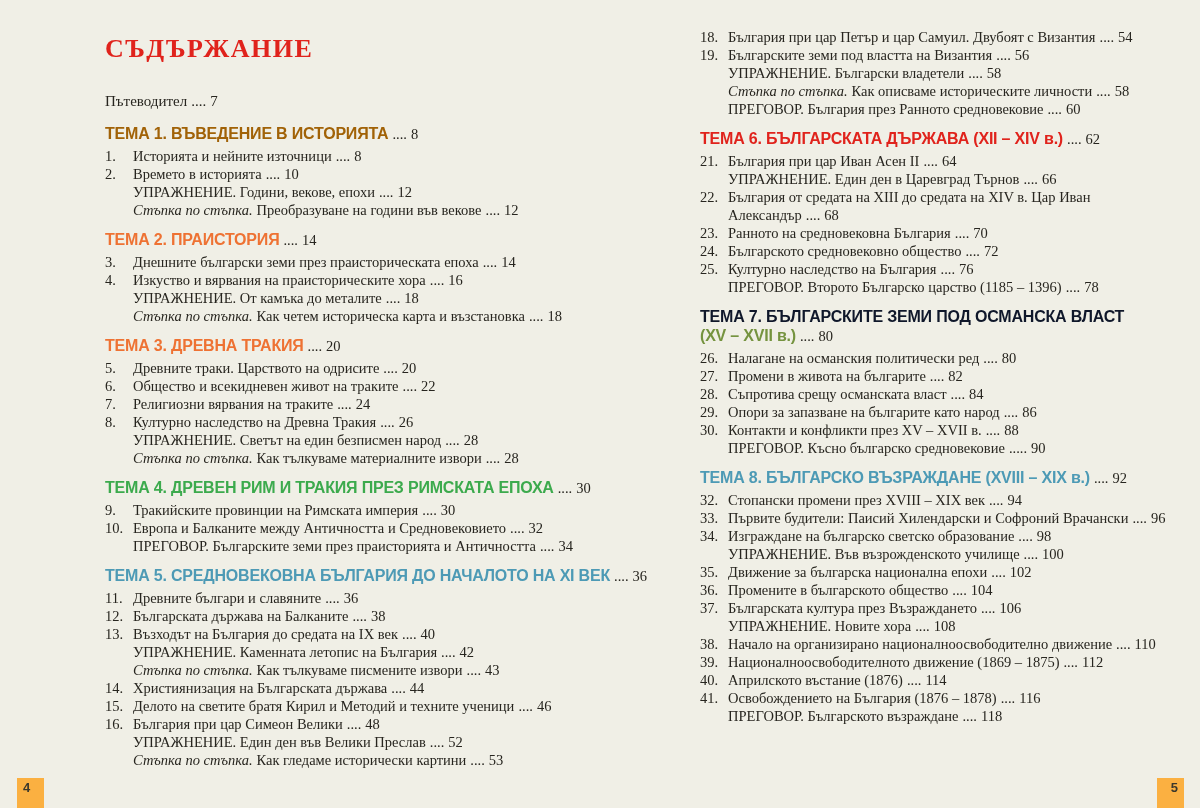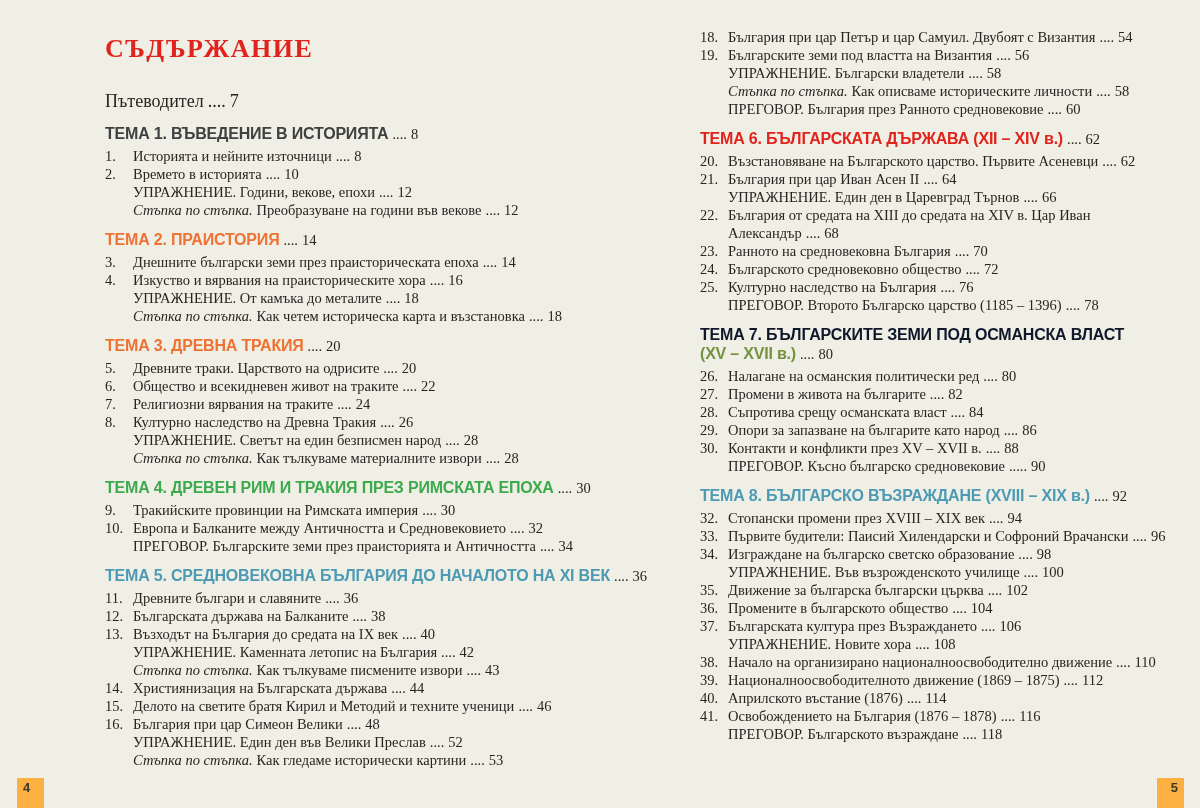--- a/index.html
+++ b/index.html
@@ -12,21 +12,21 @@
   }
   .col { position:absolute; top:34px; }
   .col-left  { left:105px; width:548px; }
   .col-right { left:700px; width:478px; top:28px; }
 
   .contents-title {
     font-family:"Liberation Serif", serif;
     font-weight:bold; font-size:26px; letter-spacing:1.5px;
     margin:0 0 28px 0;
   }
-  .intro-row { margin-bottom:14px; font-size:18px; line-height:18px; }
+  .intro-row { margin-bottom:14px; font-size:15px; line-height:18px; }
 
   .tema-section { margin-top:11px; }
   #sections-right > .tema-section:first-child { margin-top:0; }
 
   .tema-header {
     font-family:"Liberation Sans", sans-serif;
     font-weight:bold; font-size:16px; line-height:19px;
     letter-spacing:-0.2px; margin:0 0 3px 0;
   }
   .tema-header .leader, .tema-header .pg {
@@ -52,21 +52,21 @@
 
 <div class="spread" style="background: rgb(240, 239, 230); color: rgb(39, 37, 31);">
 
   <div class="col col-left">
     <h1 class="contents-title" style="color: rgb(224, 35, 28);">СЪДЪРЖАНИЕ</h1>
     <div class="intro-row">
       <span>Пътеводител</span><span class="leader">....</span><span>7</span>
     </div>
     <div id="sections-left">
         <div class="tema-section">
-          <div class="tema-header"><span class="tema-title" style="color: #404040;">ТЕМА 1. ВЪВЕДЕНИЕ В ИСТОРИЯТА</span><span class="leader">....</span><span class="pg">8</span></div>
+          <div class="tema-header"><span class="tema-title" style="color: #a16207;">ТЕМА 1. ВЪВЕДЕНИЕ В ИСТОРИЯТА</span><span class="leader">....</span><span class="pg">8</span></div>
           <div class="toc-row"><span class="num">1.</span><span class="txt">Историята и нейните източници</span><span class="leader">....</span><span class="pg">8</span></div>
           <div class="toc-row"><span class="num">2.</span><span class="txt">Времето в историята</span><span class="leader">....</span><span class="pg">10</span></div>
           <div class="toc-row"><span class="txt">УПРАЖНЕНИЕ. Години, векове, епохи</span><span class="leader">....</span><span class="pg">12</span></div>
           <div class="toc-row"><span class="lead-italic">Стъпка по стъпка.</span><span class="txt">Преобразуване на години във векове</span><span class="leader">....</span><span class="pg">12</span></div>
         </div>
         <div class="tema-section">
           <div class="tema-header"><span class="tema-title" style="color: rgb(238, 114, 51);">ТЕМА 2. ПРАИСТОРИЯ</span><span class="leader">....</span><span class="pg">14</span></div>
           <div class="toc-row"><span class="num">3.</span><span class="txt">Днешните български земи през праисторическата епоха</span><span class="leader">....</span><span class="pg">14</span></div>
           <div class="toc-row"><span class="num">4.</span><span class="txt">Изкуство и вярвания на праисторическите хора</span><span class="leader">....</span><span class="pg">16</span></div>
           <div class="toc-row"><span class="txt">УПРАЖНЕНИЕ. От камъка до металите</span><span class="leader">....</span><span class="pg">18</span></div>
@@ -107,21 +107,20 @@
     <div id="sections-right">
         <div class="tema-section">
           <div class="toc-row"><span class="num">18.</span><span class="txt">България при цар Петър и цар Самуил. Двубоят с Византия</span><span class="leader">....</span><span class="pg">54</span></div>
           <div class="toc-row"><span class="num">19.</span><span class="txt">Българските земи под властта на Византия</span><span class="leader">....</span><span class="pg">56</span></div>
           <div class="toc-row"><span class="txt">УПРАЖНЕНИЕ. Български владетели</span><span class="leader">....</span><span class="pg">58</span></div>
           <div class="toc-row"><span class="lead-italic">Стъпка по стъпка.</span><span class="txt">Как описваме историческите личности</span><span class="leader">....</span><span class="pg">58</span></div>
           <div class="toc-row"><span class="txt">ПРЕГОВОР. България през Ранното средновековие</span><span class="leader">....</span><span class="pg">60</span></div>
         </div>
         <div class="tema-section">
           <div class="tema-header"><span class="tema-title" style="color: rgb(224, 35, 28);">ТЕМА 6. БЪЛГАРСКАТА ДЪРЖАВА (XII – XIV в.)</span><span class="leader">....</span><span class="pg">62</span></div>
-          <div class="toc-row"><span class="num">20.</span><span class="txt">Възстановяване на Българското царство. Първите Асеневци</span><span class="leader">....</span><span class="pg">62</span></div>
           <div class="toc-row"><span class="num">21.</span><span class="txt">България при цар Иван Асен II</span><span class="leader">....</span><span class="pg">64</span></div>
           <div class="toc-row"><span class="txt">УПРАЖНЕНИЕ. Един ден в Царевград Търнов</span><span class="leader">....</span><span class="pg">66</span></div>
           <div class="toc-row"><span class="num">22.</span><span class="txt">България от средата на XIII до средата на XIV в. Цар Иван Александър</span><span class="leader">....</span><span class="pg">68</span></div>
           <div class="toc-row"><span class="num">23.</span><span class="txt">Ранното на средновековна България</span><span class="leader">....</span><span class="pg">70</span></div>
           <div class="toc-row"><span class="num">24.</span><span class="txt">Българското средновековно общество</span><span class="leader">....</span><span class="pg">72</span></div>
           <div class="toc-row"><span class="num">25.</span><span class="txt">Културно наследство на България</span><span class="leader">....</span><span class="pg">76</span></div>
           <div class="toc-row"><span class="txt">ПРЕГОВОР. Второто Българско царство (1185 – 1396)</span><span class="leader">....</span><span class="pg">78</span></div>
         </div>
         <div class="tema-section">
           <div class="tema-header"><span class="tema-title" style="color: #0f172a;">ТЕМА 7. БЪЛГАРСКИТЕ ЗЕМИ ПОД ОСМАНСКА ВЛАСТ</span><br><span class="tema-title" style="color: rgb(117, 147, 63);">(XV – XVII в.)</span><span class="leader">....</span><span class="pg">80</span></div>
@@ -131,21 +130,21 @@
           <div class="toc-row"><span class="num">29.</span><span class="txt">Опори за запазване на българите като народ</span><span class="leader">....</span><span class="pg">86</span></div>
           <div class="toc-row"><span class="num">30.</span><span class="txt">Контакти и конфликти през XV – XVII в.</span><span class="leader">....</span><span class="pg">88</span></div>
           <div class="toc-row"><span class="txt">ПРЕГОВОР. Късно българско средновековие</span><span class="leader">.....</span><span class="pg">90</span></div>
         </div>
         <div class="tema-section">
           <div class="tema-header"><span class="tema-title" style="color: rgb(77, 154, 181);">ТЕМА 8. БЪЛГАРСКО ВЪЗРАЖДАНЕ (XVIII – XIX в.)</span><span class="leader">....</span><span class="pg">92</span></div>
           <div class="toc-row"><span class="num">32.</span><span class="txt">Стопански промени през XVIII – XIX век</span><span class="leader">....</span><span class="pg">94</span></div>
           <div class="toc-row"><span class="num">33.</span><span class="txt">Първите будители: Паисий Хилендарски и Софроний Врачански</span><span class="leader">....</span><span class="pg">96</span></div>
           <div class="toc-row"><span class="num">34.</span><span class="txt">Изграждане на българско светско образование</span><span class="leader">....</span><span class="pg">98</span></div>
           <div class="toc-row"><span class="txt">УПРАЖНЕНИЕ. Във възрожденското училище</span><span class="leader">....</span><span class="pg">100</span></div>
-          <div class="toc-row"><span class="num">35.</span><span class="txt">Движение за българска български църква</span><span class="leader">....</span><span class="pg">102</span></div>
+          <div class="toc-row"><span class="num">35.</span><span class="txt">Движение за българска национална епохи</span><span class="leader">....</span><span class="pg">102</span></div>
           <div class="toc-row"><span class="num">36.</span><span class="txt">Промените в българското общество</span><span class="leader">....</span><span class="pg">104</span></div>
           <div class="toc-row"><span class="num">37.</span><span class="txt">Българската култура през Възраждането</span><span class="leader">....</span><span class="pg">106</span></div>
           <div class="toc-row"><span class="txt">УПРАЖНЕНИЕ. Новите хора</span><span class="leader">....</span><span class="pg">108</span></div>
           <div class="toc-row"><span class="num">38.</span><span class="txt">Начало на организирано националноосвободително движение</span><span class="leader">....</span><span class="pg">110</span></div>
           <div class="toc-row"><span class="num">39.</span><span class="txt">Националноосвободителното движение (1869 – 1875)</span><span class="leader">....</span><span class="pg">112</span></div>
           <div class="toc-row"><span class="num">40.</span><span class="txt">Априлското въстание (1876)</span><span class="leader">....</span><span class="pg">114</span></div>
           <div class="toc-row"><span class="num">41.</span><span class="txt">Освобождението на България (1876 – 1878)</span><span class="leader">....</span><span class="pg">116</span></div>
           <div class="toc-row"><span class="txt">ПРЕГОВОР. Българското възраждане</span><span class="leader">....</span><span class="pg">118</span></div>
         </div>
       </div>

